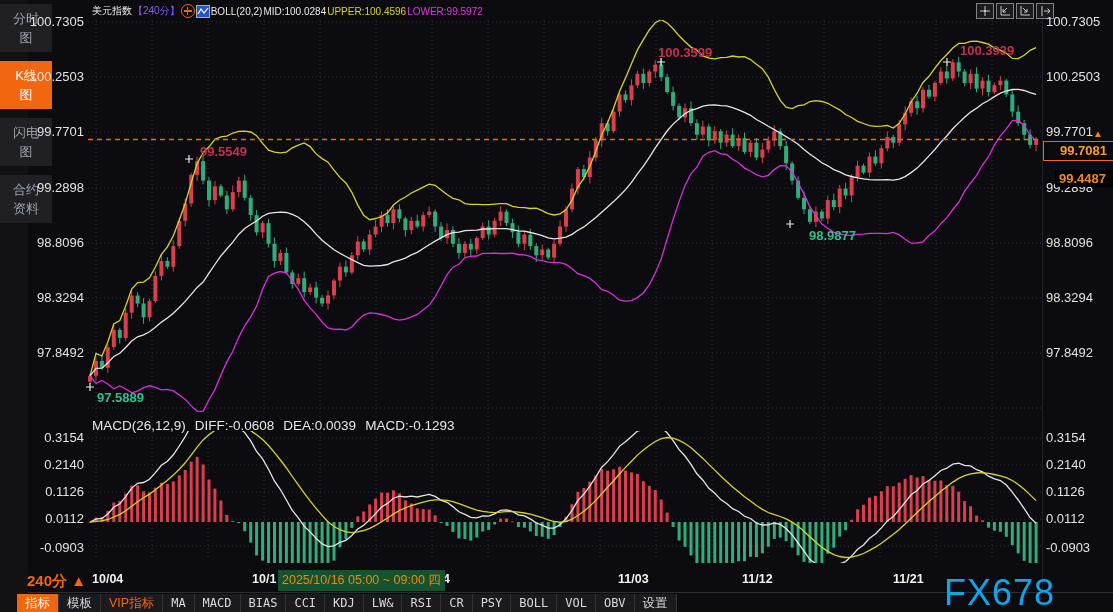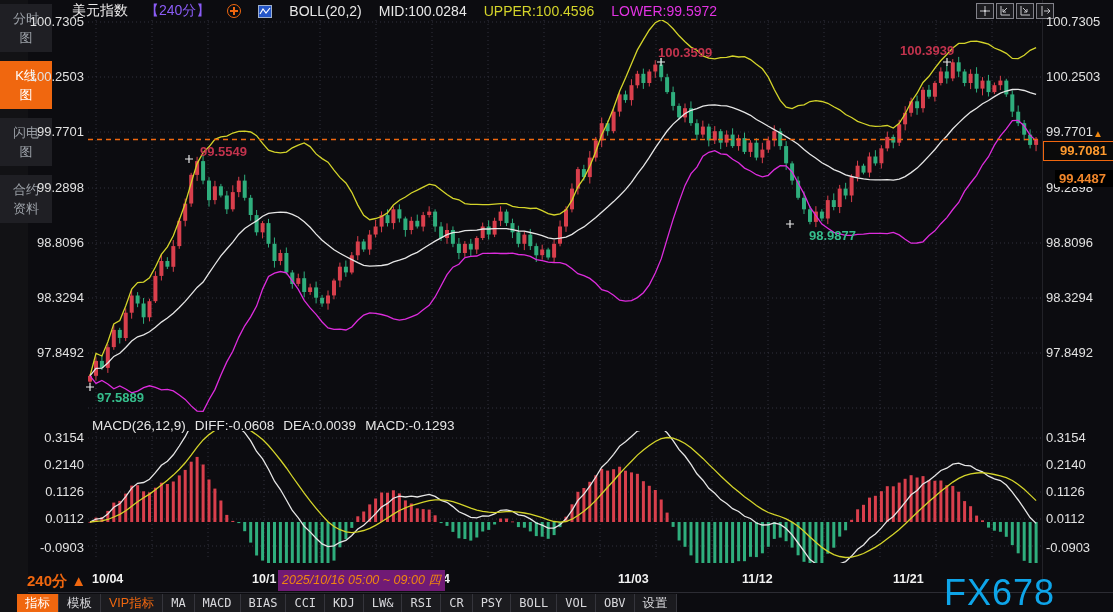--- a/index.html
+++ b/index.html
@@ -5,22 +5,22 @@
   html,body{margin:0;padding:0;background:#000;}
   .screen{position:relative;width:1113px;height:612px;background:#0c0c10;overflow:hidden;
           font-family:"Liberation Sans",sans-serif;color:#e6e6e6;}
   
   .sidebar{position:absolute;left:0;top:0;width:28px;height:612px;background:#121215;}
   .side-tab{width:28px;margin:0 0 9px 0;padding:5px 12px;background:#1f1f24;color:#9ca1a8;
             font-size:13px;line-height:19px;text-align:center;word-break:break-all;cursor:pointer;}
   .side-tab:first-child{margin-top:4px;}
   .side-tab.active{background:#f0670f;color:#fff;}
   
-  .hdr{position:absolute;left:72px;top:3px;height:16px;display:flex;align-items:center;gap:17px;
-       font-size:14px;white-space:nowrap;}
+  .hdr{position:absolute;left:92px;top:3px;height:16px;display:flex;align-items:center;gap:1px;
+       font-size:10px;white-space:nowrap;}
   .hdr .sym{color:#eceaea;}
   .hdr .per{color:#8b5cf6;}
   .hdr .w{color:#e8e8e8;}
   .hdr .yel{color:#d4d42a;}
   .hdr .mag{color:#e233e2;}
   .plus-circ{width:12px;height:12px;border:1px solid #f0670f;border-radius:50%;position:relative;}
   .plus-circ:before{content:"";position:absolute;left:2px;top:5px;width:8px;height:1.5px;background:#f0670f;}
   .plus-circ:after{content:"";position:absolute;left:5px;top:2px;width:1.5px;height:8px;background:#f0670f;}
   .win-icons{position:absolute;left:976px;top:3px;display:flex;gap:2px;}
   .win-icons .ib{width:16px;height:14px;border:1px solid #82828a;background:#1b1b1f;
@@ -39,22 +39,22 @@
   
   .ann{position:absolute;font-size:13px;font-weight:bold;white-space:nowrap;}
   .ann.high{color:#c2334d;}
   .ann.low{color:#36bd8c;text-align:right;}
   
   .macd-hdr{position:absolute;left:92px;top:418px;font-size:13.5px;display:flex;gap:9px;white-space:nowrap;}
   
   .xrow{position:absolute;left:0;top:566px;width:1113px;height:26px;}
   .xdate{position:absolute;top:6px;font-size:12.5px;font-weight:bold;color:#f2f2f2;}
   .period-lbl{position:absolute;left:27px;top:6px;font-size:15px;font-weight:bold;color:#f0670f;cursor:pointer;}
-  .tooltip-box{position:absolute;left:278px;top:4px;background:#701a75;color:#f0870f;
-               font-size:12.5px;padding:2px 4px;white-space:nowrap;font-style:italic;}
+  .tooltip-box{position:absolute;left:278px;top:4px;background:#14532d;color:#f0870f;
+               font-size:12.5px;padding:2px 4px;white-space:nowrap;}
   .watermark{position:absolute;left:944px;top:572px;font-size:36px;color:#0ea5e9;letter-spacing:1px;z-index:1;}
   
   .toolbar{position:absolute;left:17px;top:594px;height:18px;display:flex;z-index:2;}
   .tb{background:#1b1b1f;border-right:1px solid #35353c;color:#d8d8dc;
       font-family:"DejaVu Sans Mono",monospace;font-size:12px;line-height:18px;
       padding:0 8px;cursor:pointer;white-space:nowrap;}
   .tb.cjk{font-family:"Liberation Sans",sans-serif;font-size:12.5px;}
   .tb.active{background:#f0670f;color:#fff;}
   .tb.vip{color:#f0670f;}
   svg.plot{position:absolute;left:0;top:0;}
@@ -665,21 +665,21 @@
   <div class="axl right" style="top:236px">98.8096</div>
   <div class="axl right" style="top:291px">98.3294</div>
   <div class="axl right" style="top:346px">97.8492</div>
 
   <div class="mkr">▲</div>
   <div class="cur-box">99.7081</div>
   <div class="sec-box">99.4487</div>
 
   <div class="ann high" style="left:200px;top:144px">99.5549</div>
   <div class="ann high" style="left:658px;top:45px">100.3599</div>
-  <div class="ann high" style="left:900px;top:43px">100.3939</div>
+  <div class="ann high" style="left:960px;top:43px">100.3939</div>
   <div class="ann low" style="left:809px;top:228px">98.9877</div>
   <div class="ann low" style="left:97px;top:390px">97.5889</div>
 
   <div class="macd-hdr">
     <span class="w">MACD(26,12,9)</span>
     <span class="w">DIFF:-0.0608</span>
     <span class="yel">DEA:0.0039</span>
     <span class="mag">MACD:-0.1293</span>
   </div>
 

